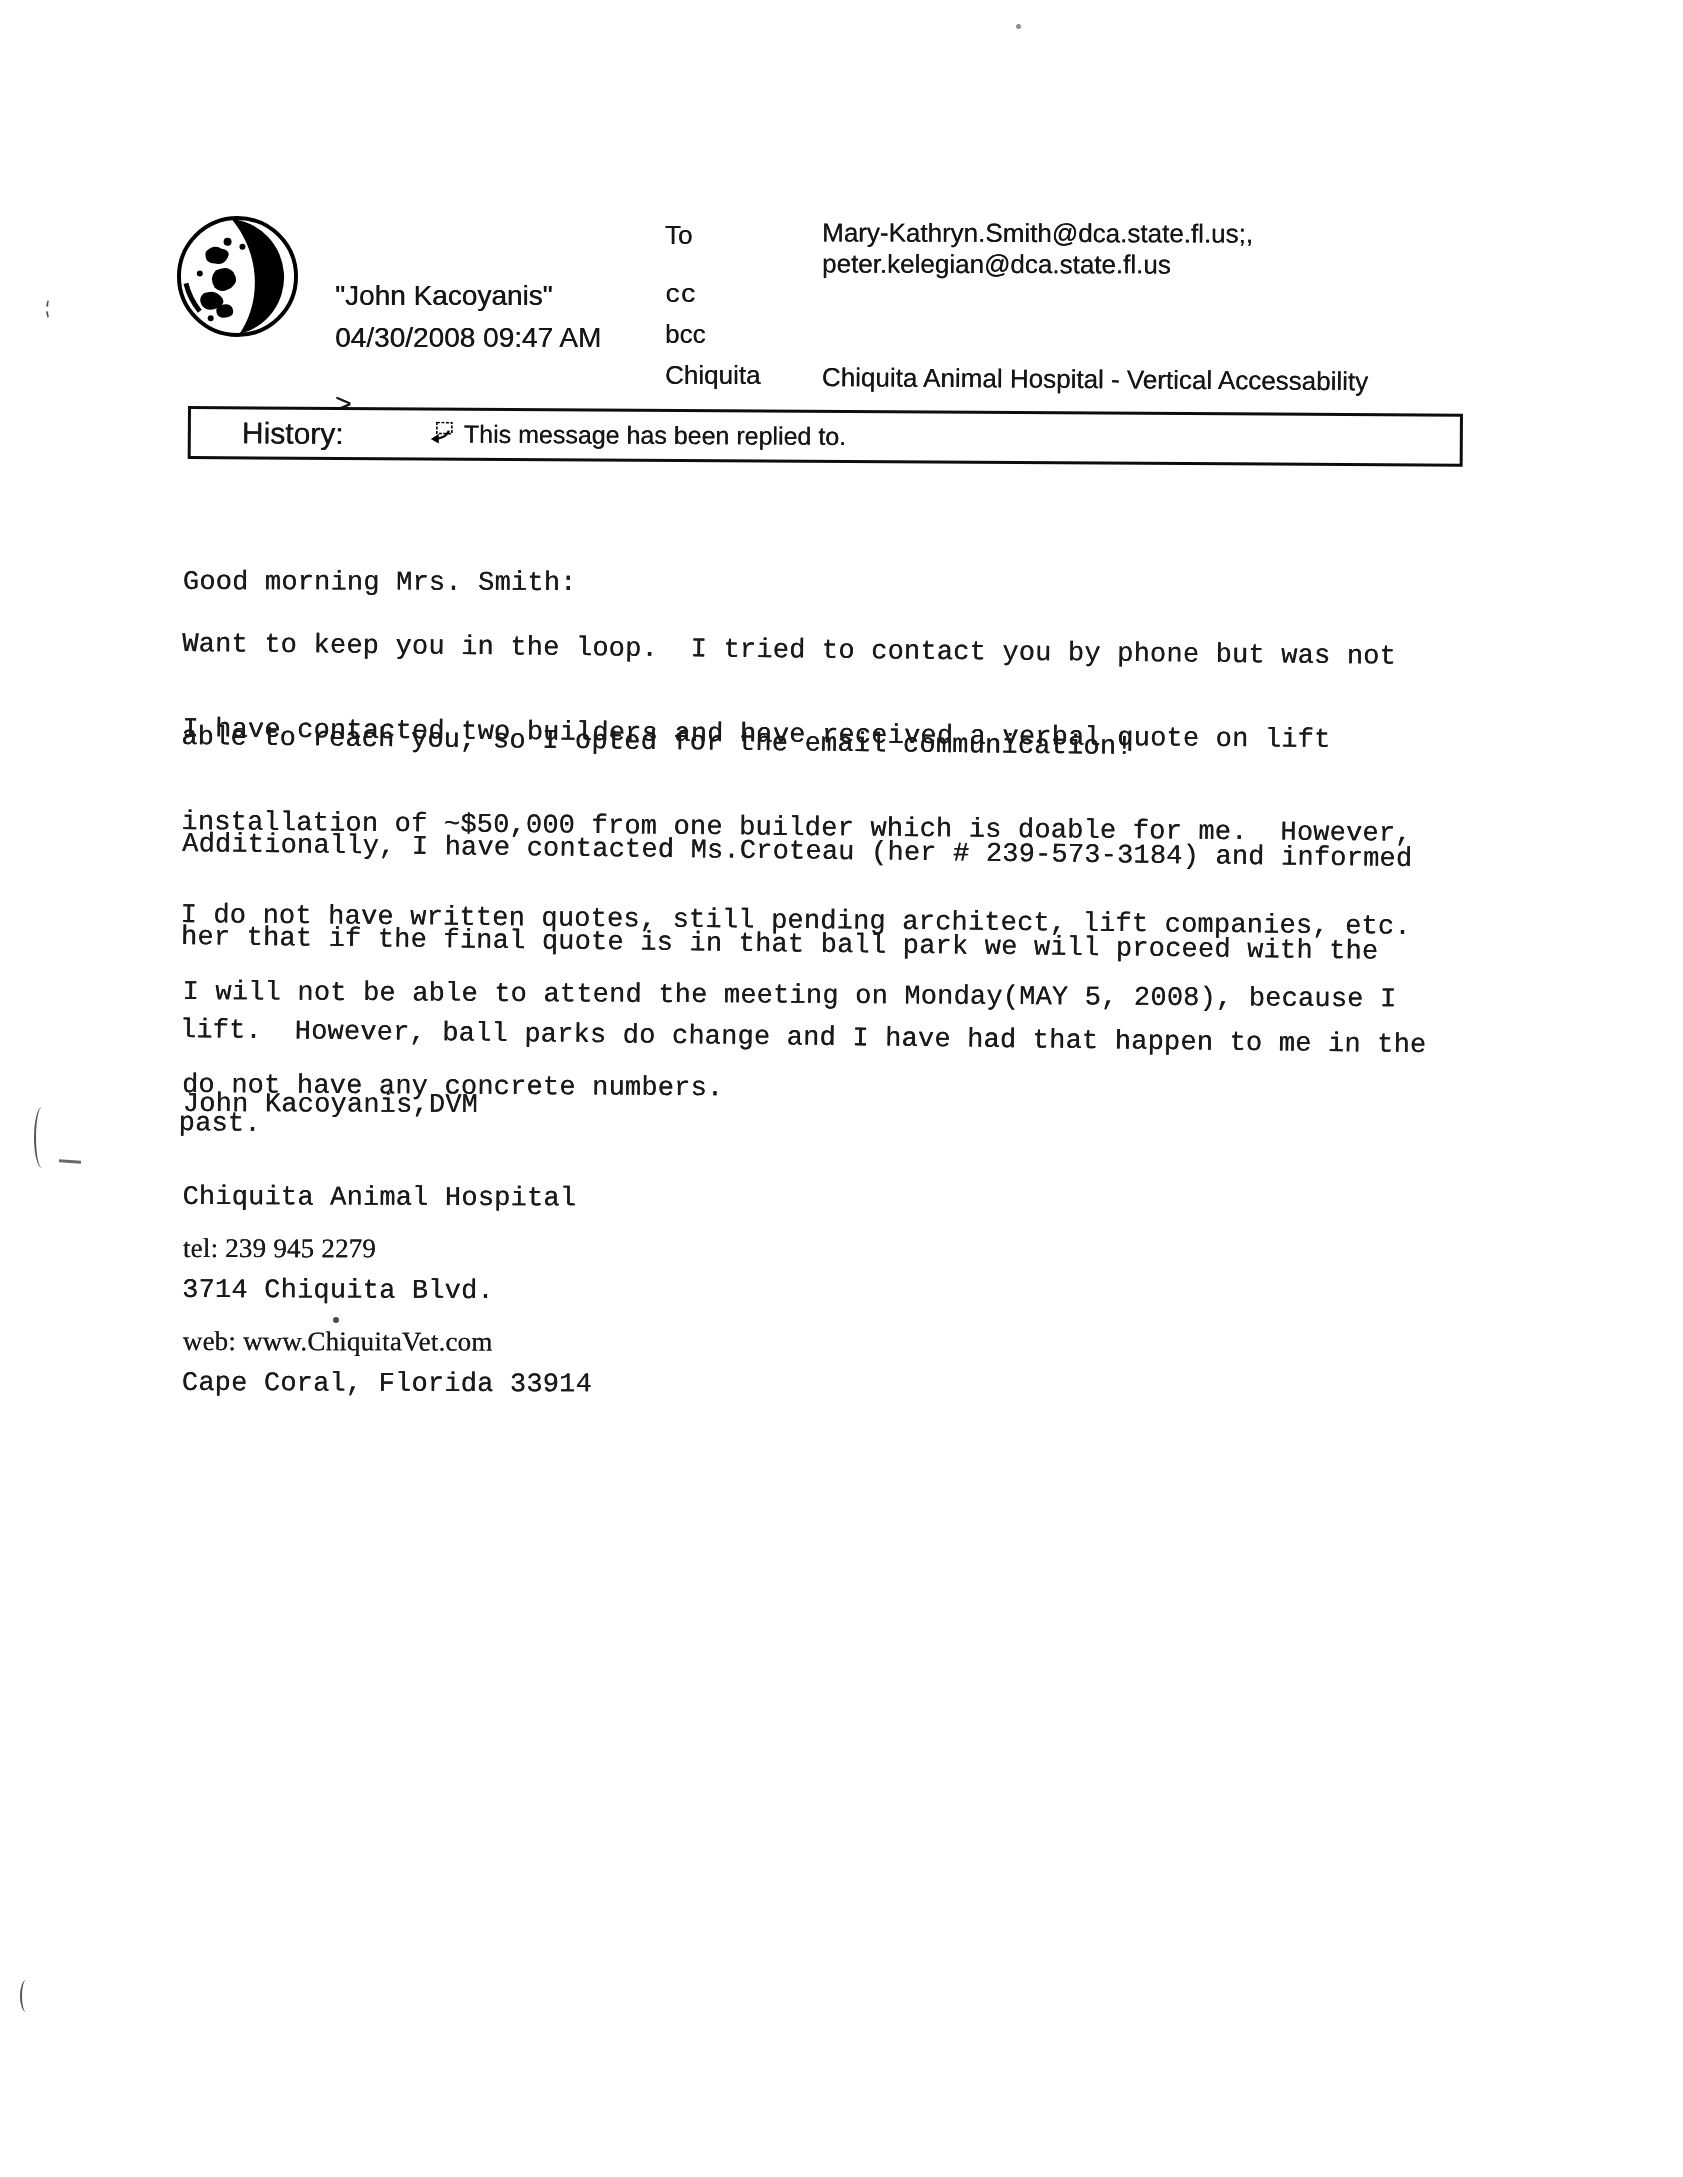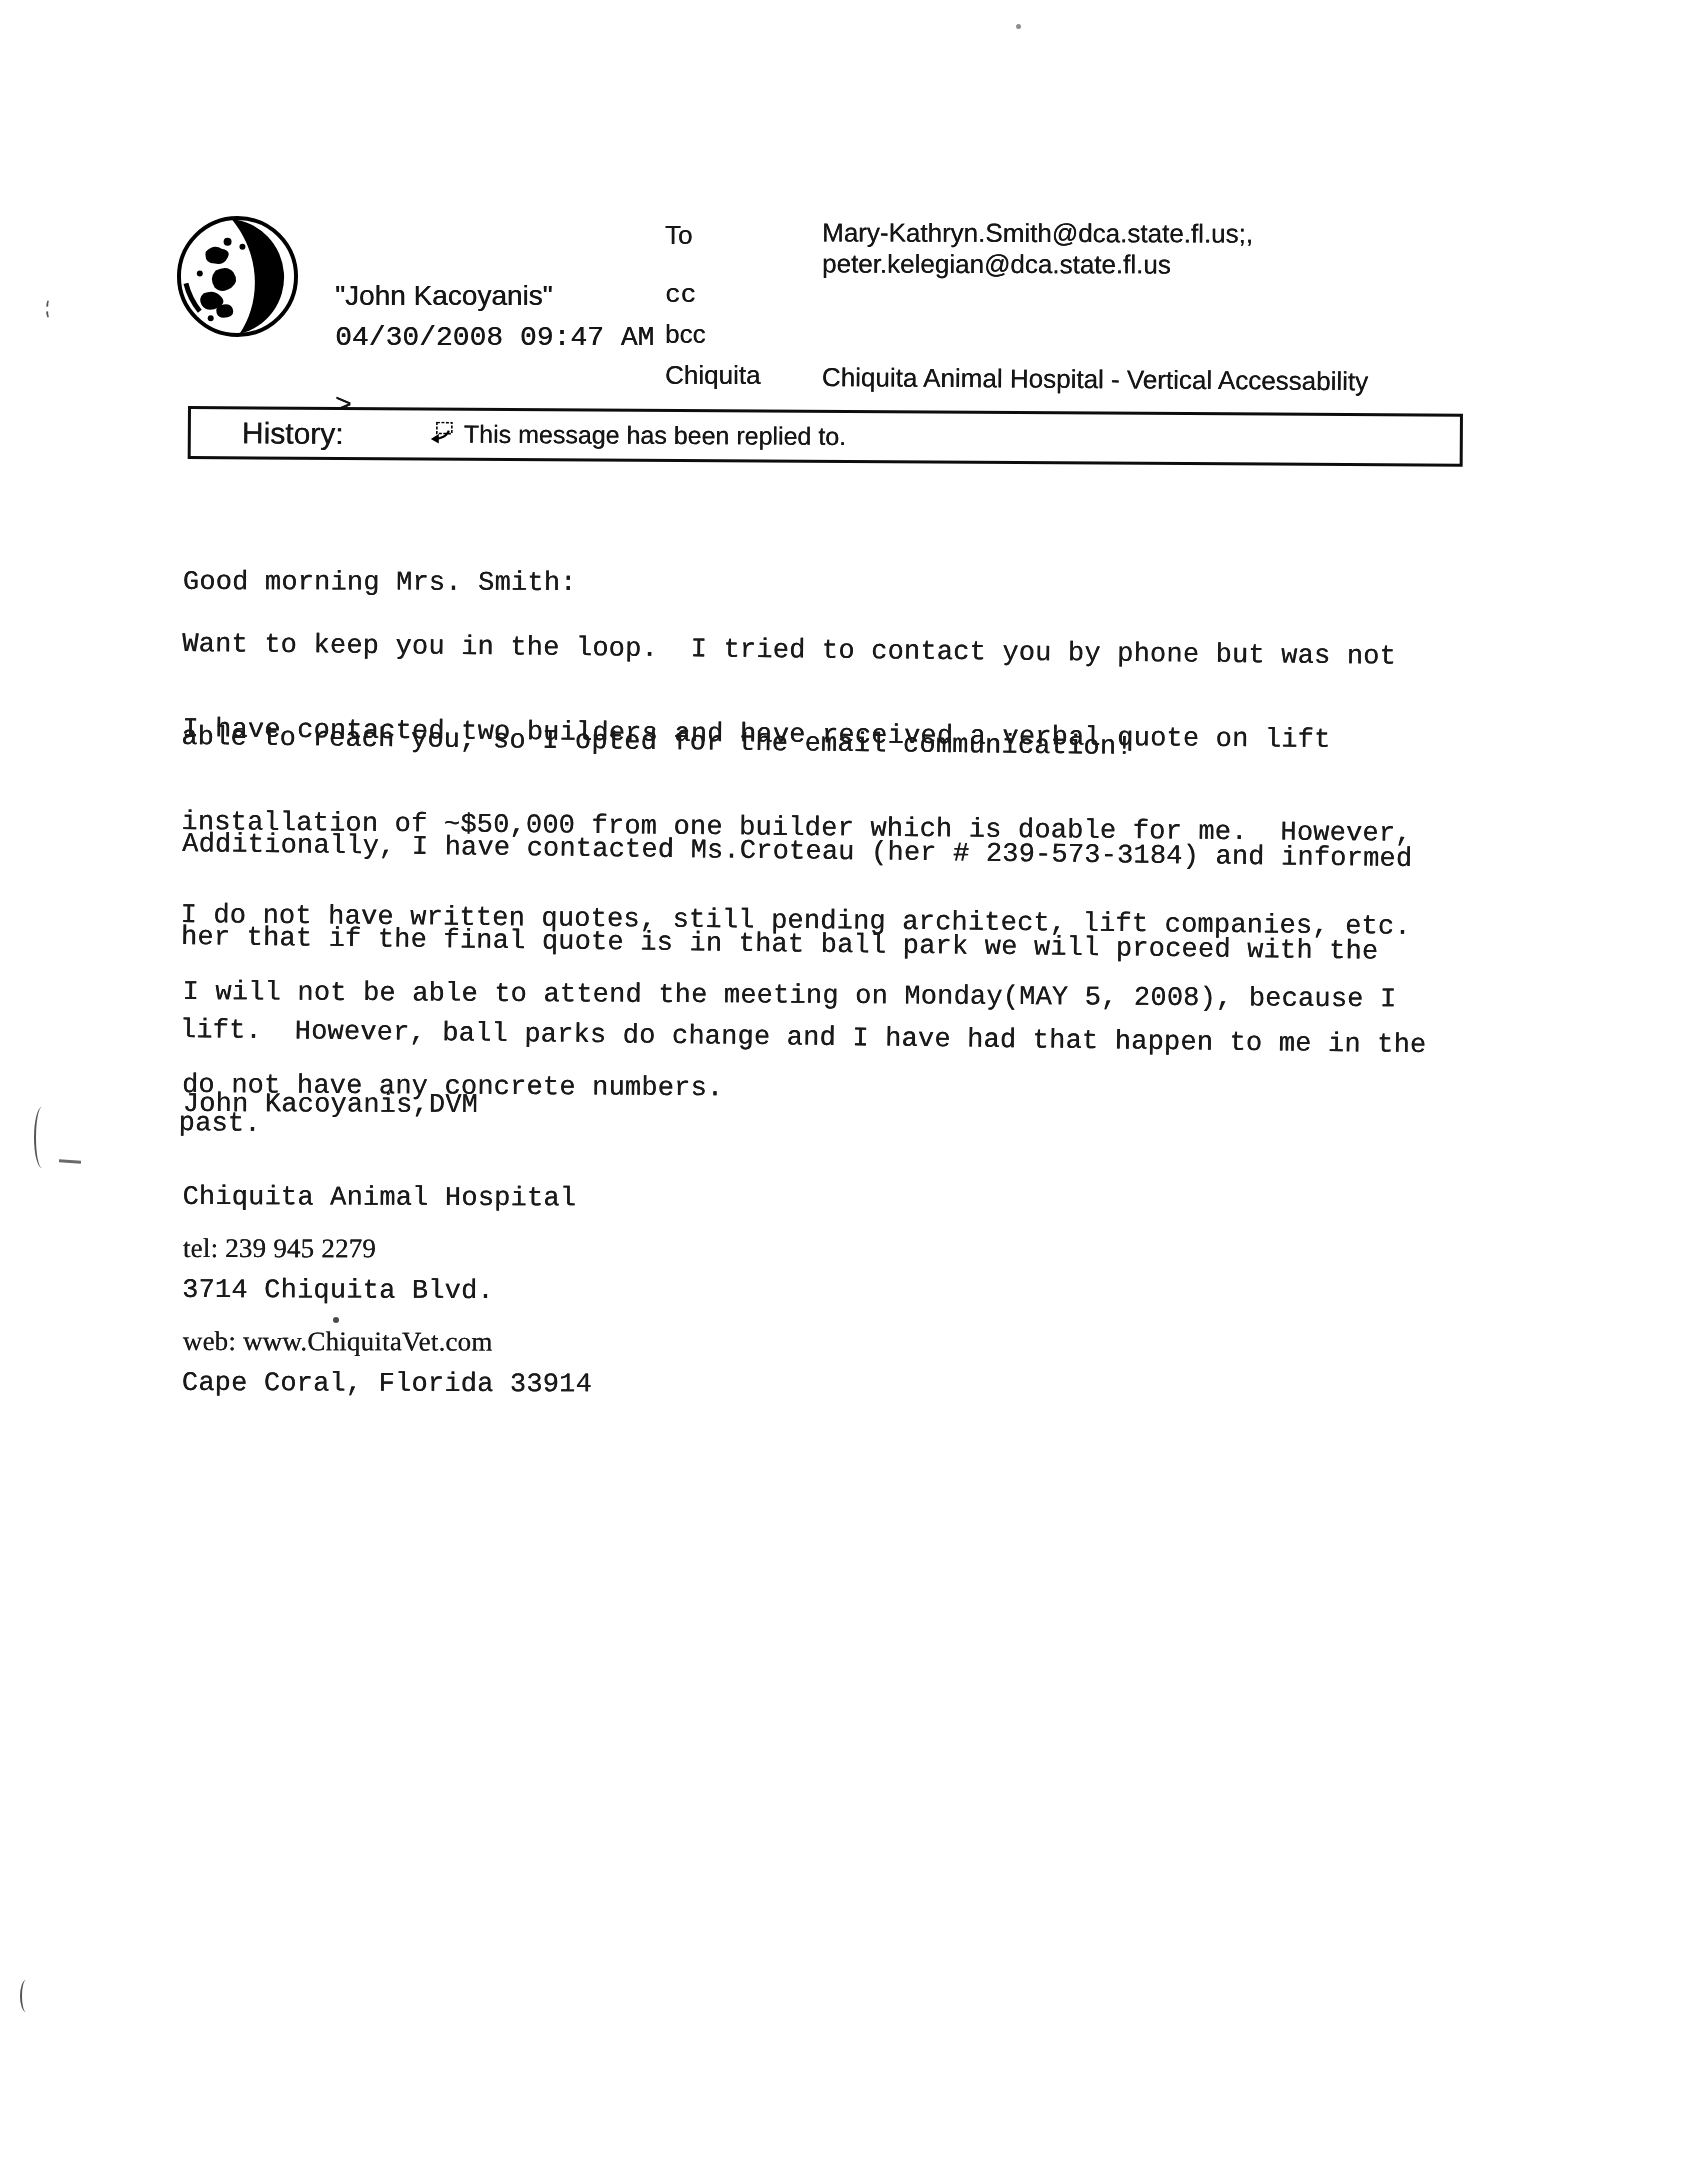--- a/index.html
+++ b/index.html
@@ -14,21 +14,21 @@
   
   .avatar{position:absolute;left:176px;top:214px;width:123px;height:126px;}
   .from-block{
     position:absolute;left:335px;top:206px;width:426px;
     font-size:28px;line-height:36px;
     text-shadow:0.4px 0 0 currentColor;
     white-space:pre;
   }
   .from-date{
     position:absolute;left:335px;top:322px;
-    font-size:28px;text-shadow:0.4px 0 0 currentColor;white-space:pre;font-family:Liberation Mono, monospace;
+    font-size:28px;text-shadow:0.4px 0 0 currentColor;white-space:pre;
   }
   .fld-label{
     position:absolute;width:139px;left:665px;
     font-size:26px;text-shadow:0.3px 0 0 currentColor;white-space:pre;
   }
   .fld-value{
     position:absolute;left:822px;
     font-size:26px;text-shadow:0.3px 0 0 currentColor;white-space:pre;
   }
   

